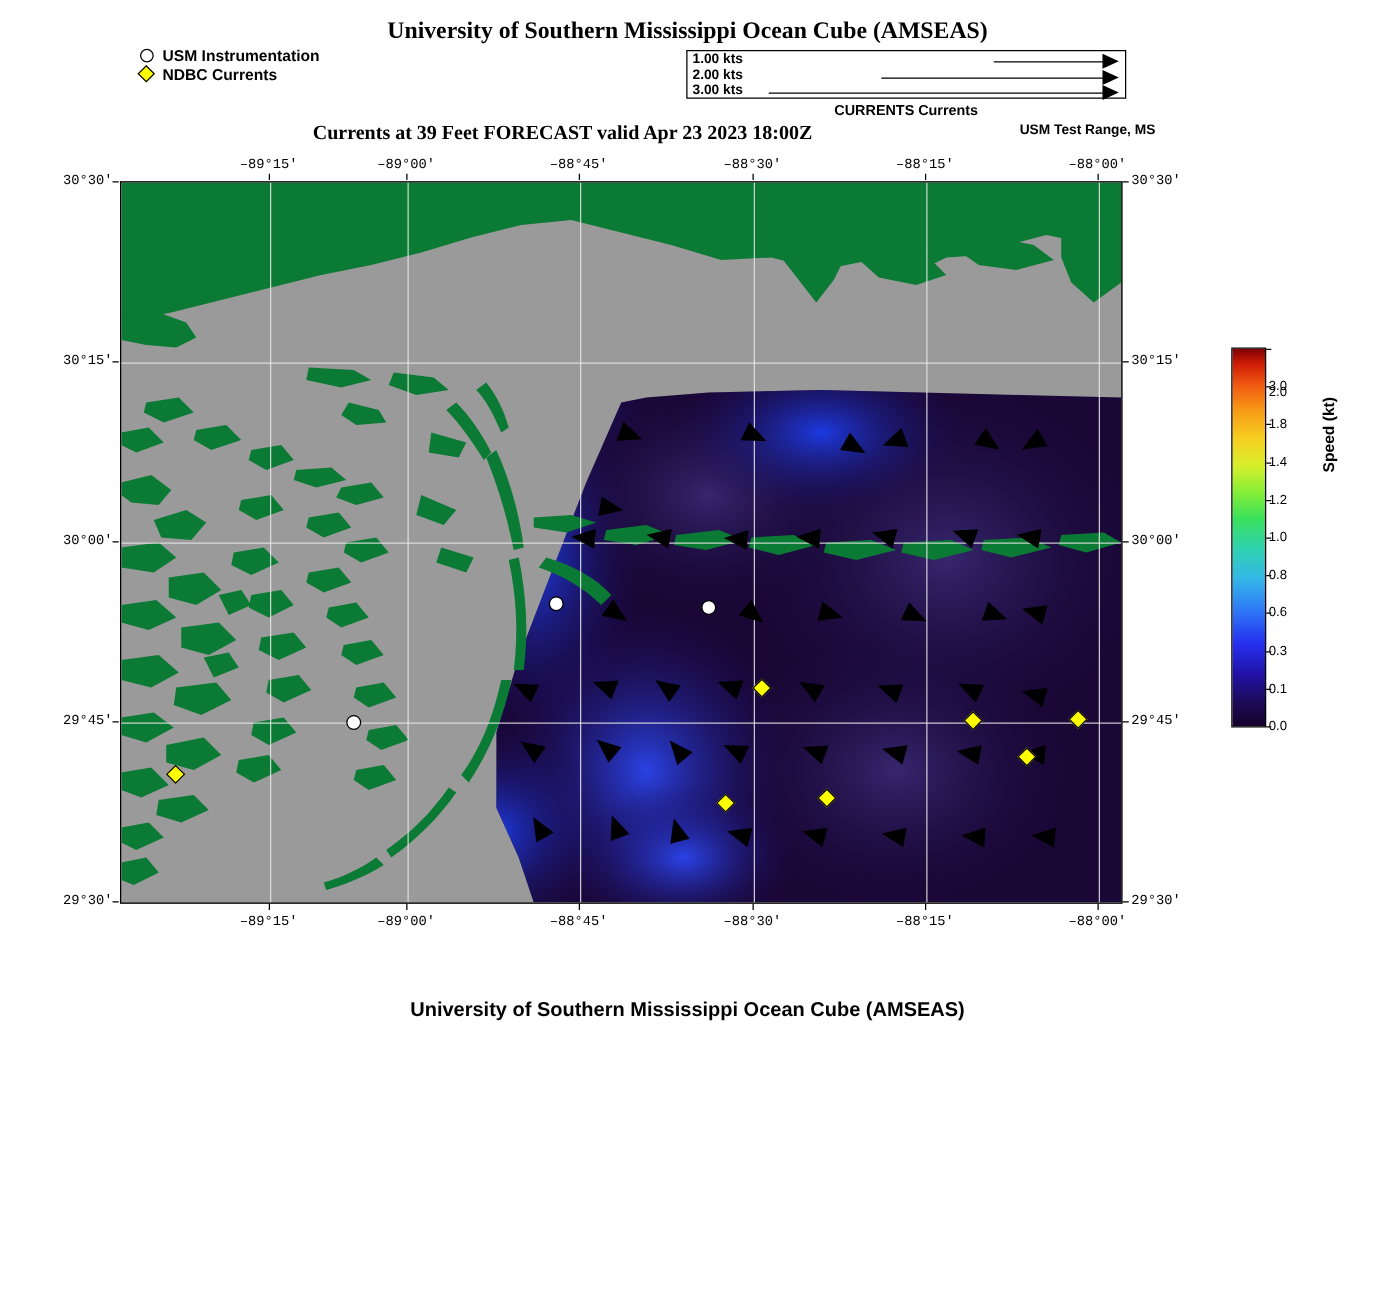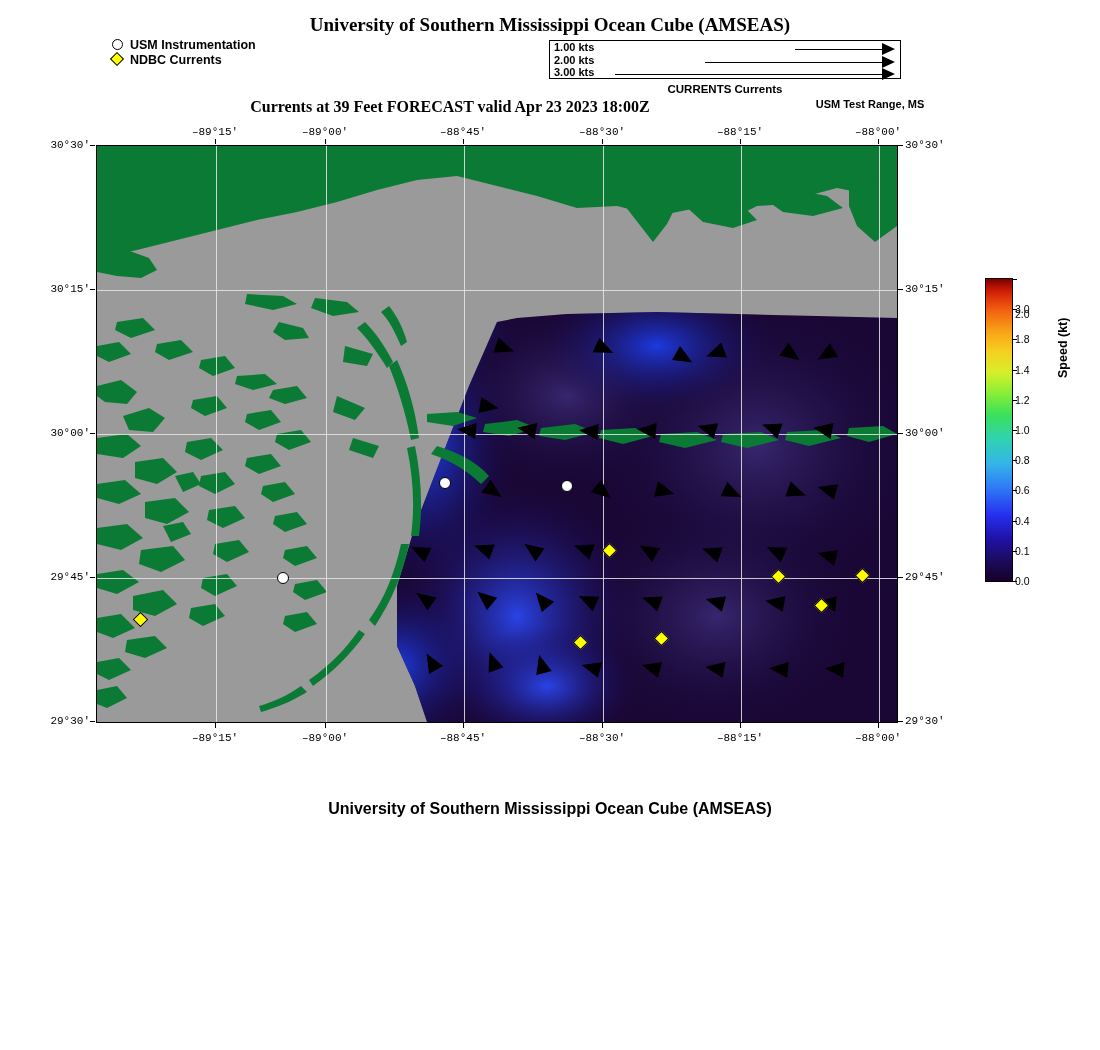--- a/index.html
+++ b/index.html
@@ -499,21 +499,21 @@
       <div class="cb-tick" style="top: 91.6px;">1.4</div>
       <div class="cb-tickmark" style="top: 91.6px;"></div>
       <div class="cb-tick" style="top: 121.8px;">1.2</div>
       <div class="cb-tickmark" style="top: 121.8px;"></div>
       <div class="cb-tick" style="top: 152px;">1.0</div>
       <div class="cb-tickmark" style="top: 152px;"></div>
       <div class="cb-tick" style="top: 182.2px;">0.8</div>
       <div class="cb-tickmark" style="top: 182.2px;"></div>
       <div class="cb-tick" style="top: 212.4px;">0.6</div>
       <div class="cb-tickmark" style="top: 212.4px;"></div>
-      <div class="cb-tick" style="top: 242.6px;">0.4</div>
+      <div class="cb-tick" style="top: 242.6px;">0.3</div>
       <div class="cb-tickmark" style="top: 242.6px;"></div>
       <div class="cb-tick" style="top: 272.8px;">0.1</div>
       <div class="cb-tickmark" style="top: 272.8px;"></div>
       <div class="cb-tick" style="top: 303px;">0.0</div>
       <div class="cb-tickmark" style="top: 303px;"></div>
     </div>
   <div id="colorbar-title">Speed (kt)</div>
 </div>
 
 <div class="abs" id="bottom-title">University of Southern Mississippi Ocean Cube (AMSEAS)</div>

